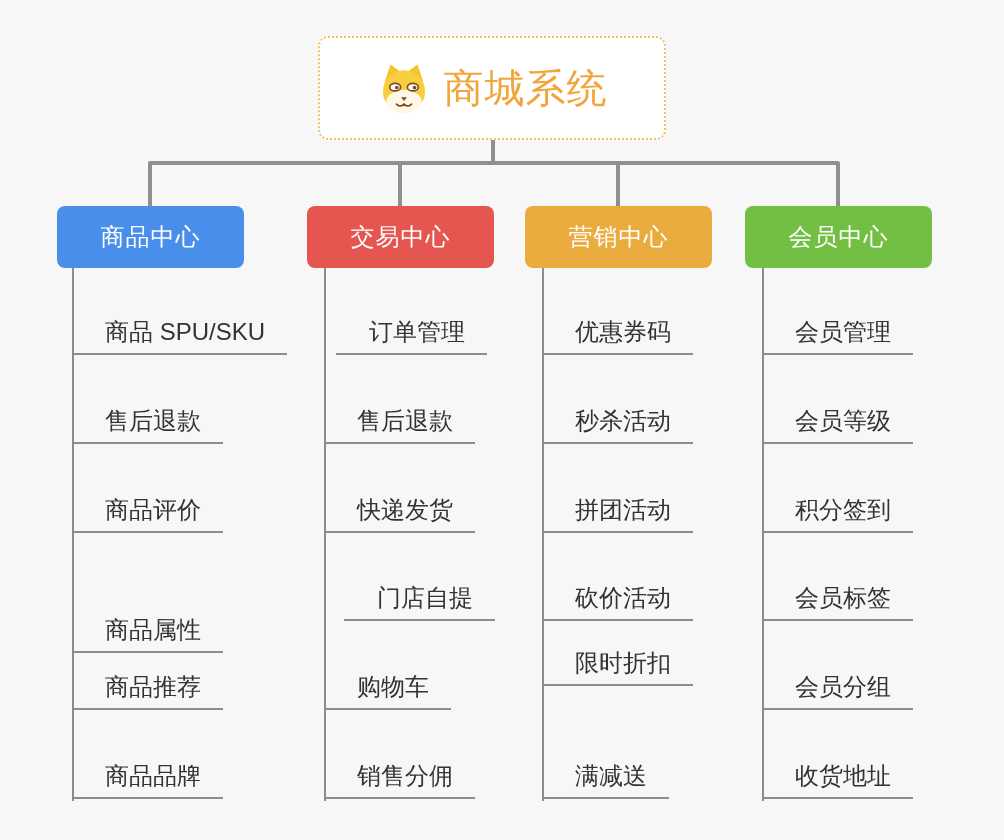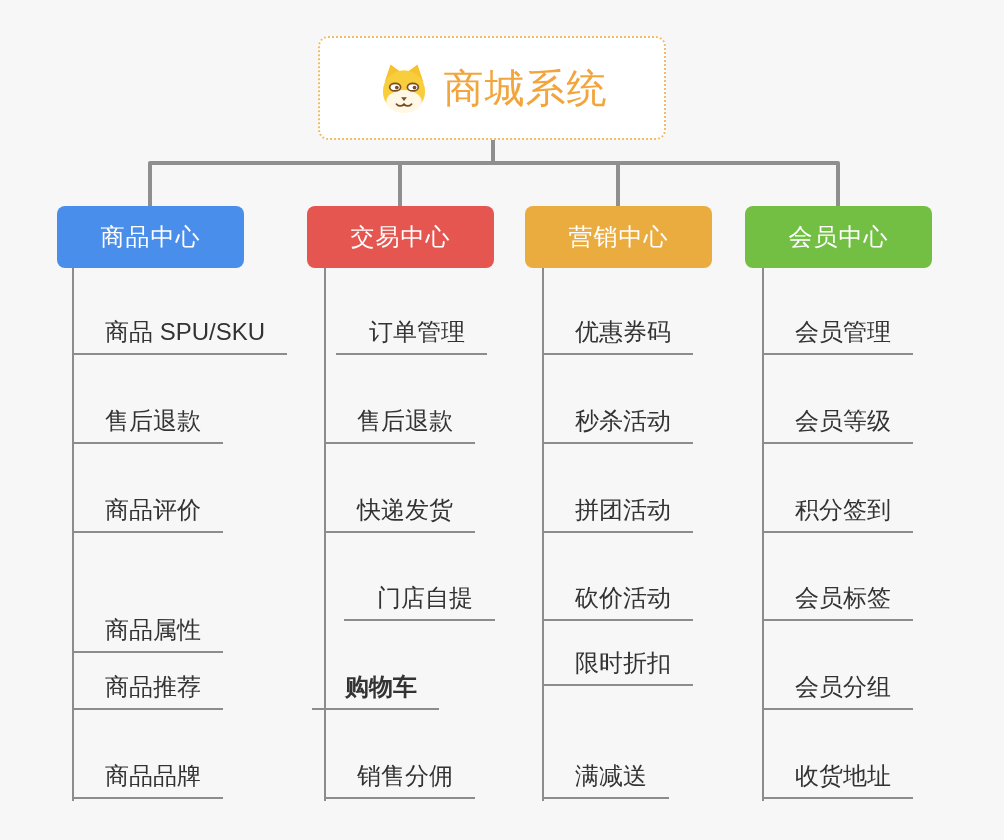--- a/index.html
+++ b/index.html
@@ -115,21 +115,21 @@
       <div class="leaf" style="left: 72px; top: 615px;">商品属性</div>
       <div class="leaf" style="left: 72px; top: 672px;">商品推荐</div>
       <div class="leaf" style="left: 72px; top: 761px;">商品品牌</div>
       <div class="conn drop" style="left: 398px;"></div>
       <div class="branch-header" style="left: 307px; background: rgb(228, 86, 79);">交易中心</div>
       <div class="spine" style="left: 324px;"></div>
       <div class="leaf" style="left: 324px; top: 317px; margin-left: 12px;">订单管理</div>
       <div class="leaf" style="left: 324px; top: 406px;">售后退款</div>
       <div class="leaf" style="left: 324px; top: 495px;">快递发货</div>
       <div class="leaf" style="left: 344px; top: 583px;">门店自提</div>
-      <div class="leaf" style="left: 312px; top: 672px; font-weight: bold;">购物车</div>
+      <div class="leaf" style="left: 324px; top: 672px;">购物车</div>
       <div class="leaf" style="left: 324px; top: 761px;">销售分佣</div>
       <div class="conn drop" style="left: 616px;"></div>
       <div class="branch-header" style="left: 525px; background: rgb(234, 171, 63);">营销中心</div>
       <div class="spine" style="left: 542px;"></div>
       <div class="leaf" style="left: 542px; top: 317px;">优惠券码</div>
       <div class="leaf" style="left: 542px; top: 406px;">秒杀活动</div>
       <div class="leaf" style="left: 542px; top: 495px;">拼团活动</div>
       <div class="leaf" style="left: 542px; top: 583px;">砍价活动</div>
       <div class="leaf" style="left: 542px; top: 648px;">限时折扣</div>
       <div class="leaf" style="left: 542px; top: 761px;">满减送</div>

